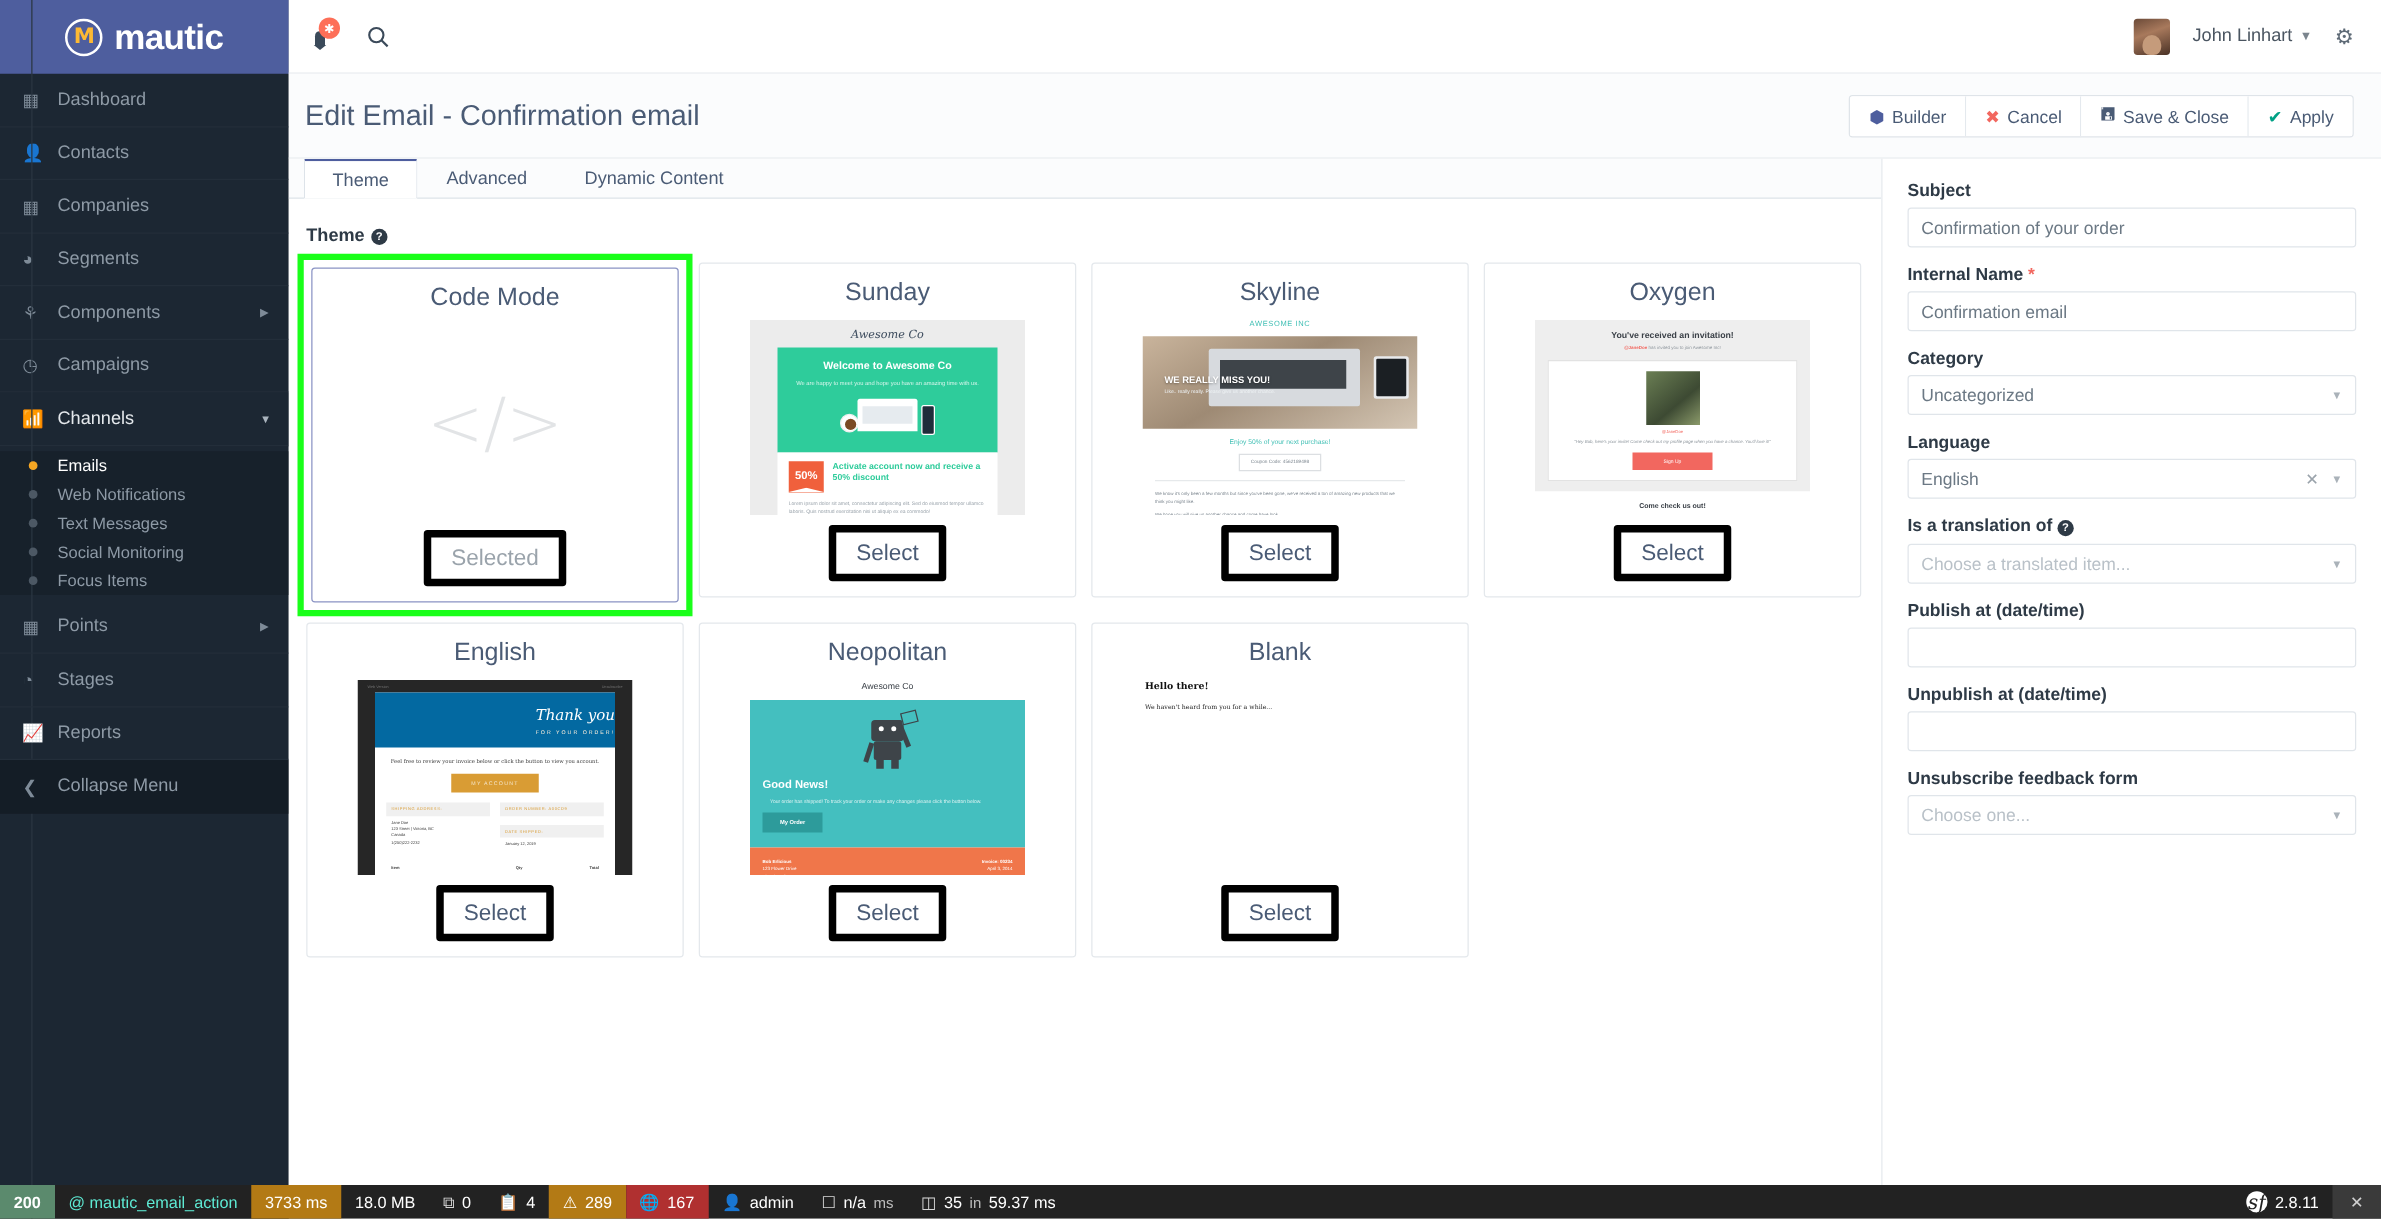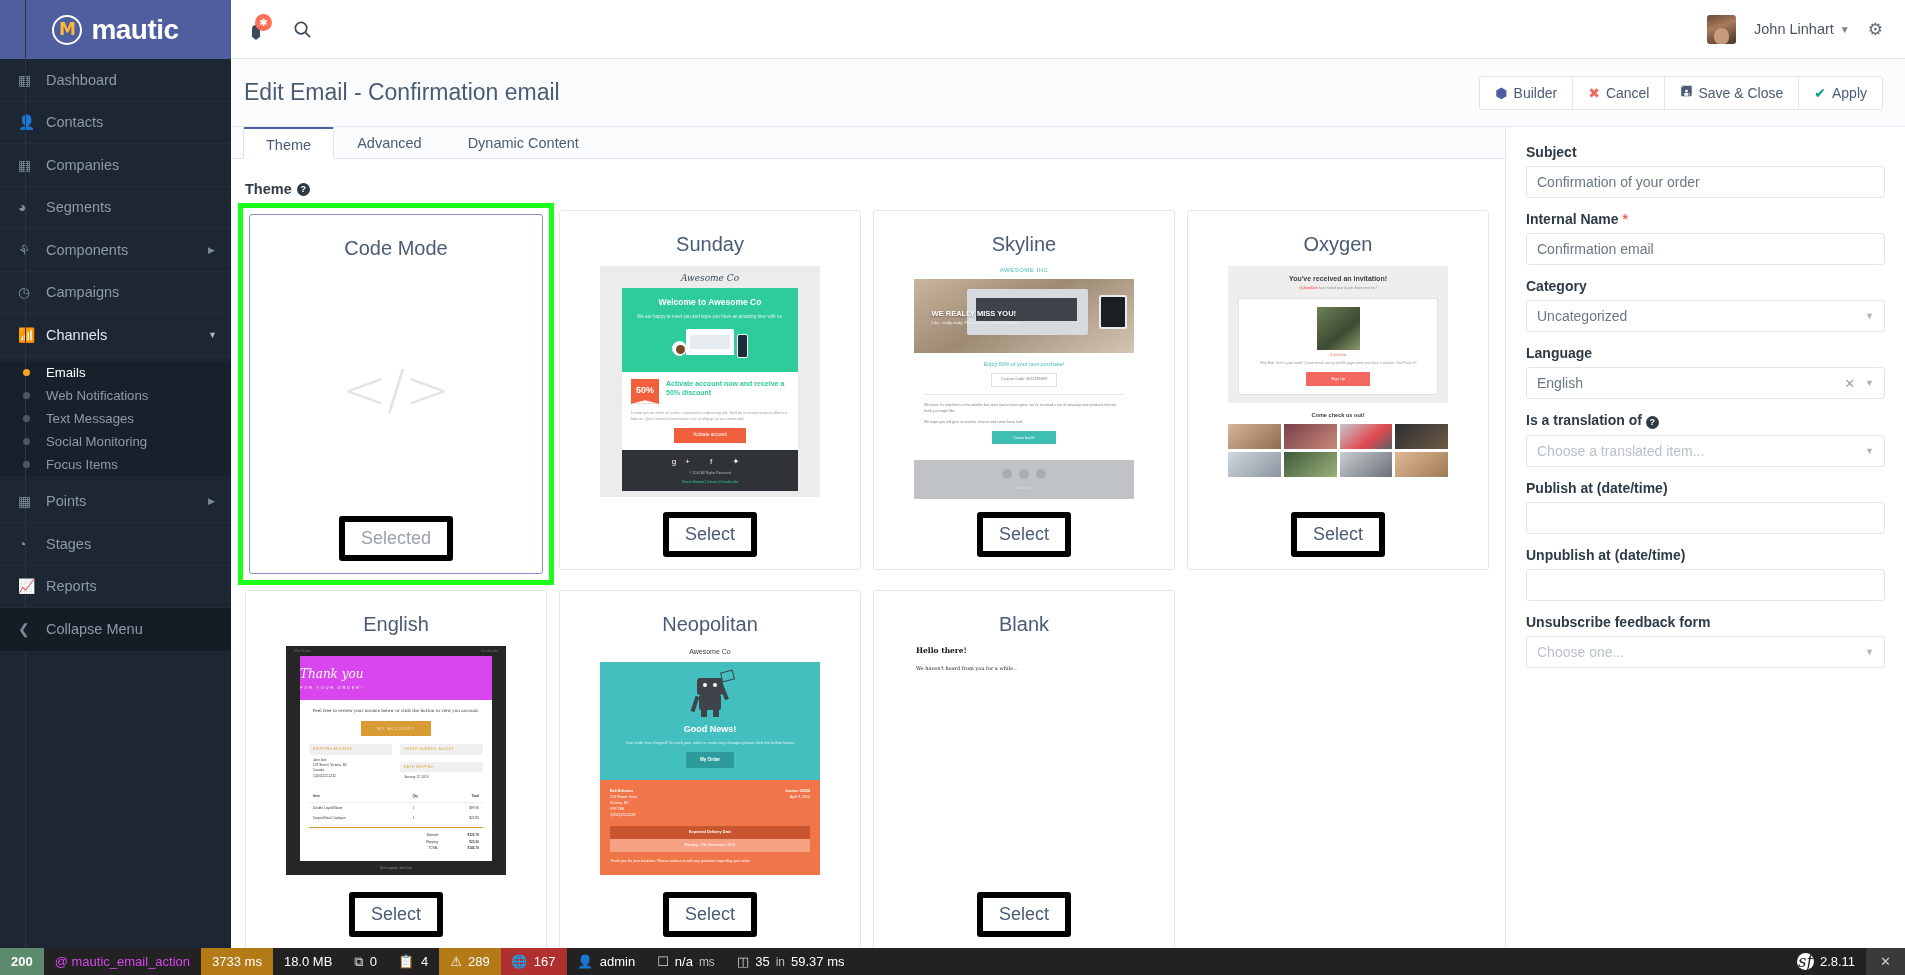--- a/index.html
+++ b/index.html
@@ -172,21 +172,21 @@
     display: inline-flex; align-items: center; justify-content: center;
     font-weight: bold;
   }
   .theme-grid {
     display: flex; flex-wrap: wrap; gap: 0px;
     padding: 0 0 0 8px;
   }
   .theme-cell { width: 314px; padding: 6px; }
   .theme-card {
     background: #ffffff; border: 1px solid #e4e8ec; border-radius: 3px;
-    height: 360px; padding: 14px 12px 12px;
+    height: 268px; padding: 4px 12px 12px;
     display: flex; flex-direction: column; align-items: center;
     position: relative;
   }
   .theme-cell.highlighted .theme-card {
     border: 1px solid #8a93c4;
   }
   .theme-cell.highlighted {
     outline: 5px solid #1aff1a; outline-offset: -4px;
     padding: 10px;
   }
@@ -268,42 +268,42 @@
   .ox-un { text-align:center; color:#f2675f; font-size:3.4px; margin:3px 0 0; }
   .ox-q { text-align:center; color:#8d959c; font-size:3.5px; font-style:italic; line-height:1.6; margin:3px 4px 0; }
   .ox-btn { display:block; margin:6px auto 0; background:#f2675f; color:#fff; font-size:4px; padding:4px 0; width:64px; text-align:center; }
   .ox-come { text-align:center; font-size:5.6px; color:#3b4148; font-weight:bold; margin:9px 0 5px; }
   .ox-grid { display:grid; grid-template-columns:repeat(4,1fr); gap:3px; }
   .ox-grid div { height:25px; }
 
   .t-gold { width:100%; background:#262626; padding:0; }
   .gd-top { display:flex; justify-content:space-between; padding:3px 8px; color:#6f6f6f; font-size:3px; }
   .gd-sheet { background:#fff; margin:0 14px; }
-  .gd-head { background:#d946ef; padding:10px 0 9px; text-align:left; }
+  .gd-head { background:#0369a1; padding:10px 0 9px; text-align:right; }
   .gd-head h4 { margin:0; font-family:"DejaVu Serif", serif; font-style:italic; font-size:12px; color:#fff; font-weight:normal; }
   .gd-head p { margin:3px 0 0; color:#fdf0dc; font-size:4.2px; letter-spacing:1.6px; }
   .gd-body { padding:8px 9px 10px; }
   .gd-intro { text-align:center; font-family:"DejaVu Serif",serif; font-size:4.2px; color:#3b3b3b; line-height:1.6; }
   .gd-btn { display:block; margin:6px auto 8px; background:#d99c34; color:#f4e4c8; font-size:4.2px; letter-spacing:1px; padding:5px 0; width:70px; text-align:center; }
   .gd-cols { display:flex; gap:8px; }
   .gd-col { flex:1; }
   .gd-lbl { background:#f0f0f0; color:#d99c34; font-size:3.2px; padding:3px 4px; letter-spacing:.5px; }
   .gd-val { font-size:3.2px; color:#3b3b3b; padding:3px 4px; line-height:1.7; }
   .gd-tbl { margin-top:8px; font-size:3.2px; color:#3b3b3b; }
   .gd-tr { display:flex; padding:3px 4px; }
   .gd-tr span:nth-child(1){flex:3;} .gd-tr span:nth-child(2){flex:1;} .gd-tr span:nth-child(3){flex:1;text-align:right;}
   .gd-tr.hd { font-weight:bold; border-bottom:1px solid #eee; }
   .gd-sum { border-top:1.5px solid #d99c34; margin-top:4px; padding-top:4px; font-size:3.2px; }
   .gd-sum div { display:flex; justify-content:flex-end; gap:6px; padding:1px 4px; }
   .gd-sum b { width:34px; text-align:right; }
   .gd-foot { text-align:center; color:#8c8c8c; font-size:3px; padding:5px; }
 
   .t-neo { width:100%; }
   .neo-sub { text-align:center; font-size:7px; color:#3b4148; margin:1px 0 6px; }
-  .neo-top { background:#44bfbf; padding:10px 10px 12px; text-align:center; }
+  .neo-top { background:#44bfbf; padding:10px 10px 12px; }
   .neo-robot { width:46px; height:46px; margin:0 auto 5px; position:relative; }
   .neo-head { position:absolute; left:10px; top:6px; width:26px; height:17px; background:#3e4449; border-radius:3px; }
   .neo-eye { position:absolute; top:11px; width:4px;height:4px;border-radius:50%;background:#fff; }
   .neo-body { position:absolute; left:12px; top:23px; width:22px; height:15px; background:#3e4449; border-radius:2px; }
   .neo-leg { position:absolute; top:38px; width:6px; height:7px; background:#3e4449; }
   .neo-arm { position:absolute; width:4px; height:16px; background:#3e4449; }
   .neo-env { position:absolute; right:-1px; top:-1px; width:13px; height:10px; border:1.6px solid #3e4449; background:#44bfbf; transform:rotate(-14deg); }
   .neo-top h4 { margin:0; color:#fff; font-size:9px; font-weight:600; }
   .neo-top p { margin:4px 6px 0; color:#dff3f3; font-size:4px; line-height:1.6; }
   .neo-btn { display:inline-block; margin-top:6px; background:#2d9b9b; color:#fff; font-size:4.6px; font-weight:bold; padding:5px 14px; }
@@ -363,21 +363,21 @@
   
   .profiler {
     position: absolute; left: 0; bottom: 0;
     width: 1905px; height: 27px;
     background: #222222; color: #d6d6d6;
     display: flex; align-items: stretch;
     font-size: 13px;
   }
   .pf { display: flex; align-items: center; gap: 6px; padding: 0 11px; }
   .pf.status { background: #5b8a6d; color: #ffffff; font-weight: 600; }
-  .pf.route { color: #d946ef; }
+  .pf.route { color: #5eead4; }
   .pf.time { background: #b37a15; color: #ffffff; }
   .pf.warn { background: #b37a15; color: #ffffff; }
   .pf.err { background: #b03030; color: #ffffff; }
   .pf .num { color: #ffffff; }
   .pf .unit { color: #bdbdbd; font-size: 12px; }
   .pf.right { margin-left: auto; }
   .sf-logo {
     width: 17px; height: 17px; border-radius: 50%;
     background: #ffffff; color: #222;
     font-family: "DejaVu Serif", serif; font-style: italic;

